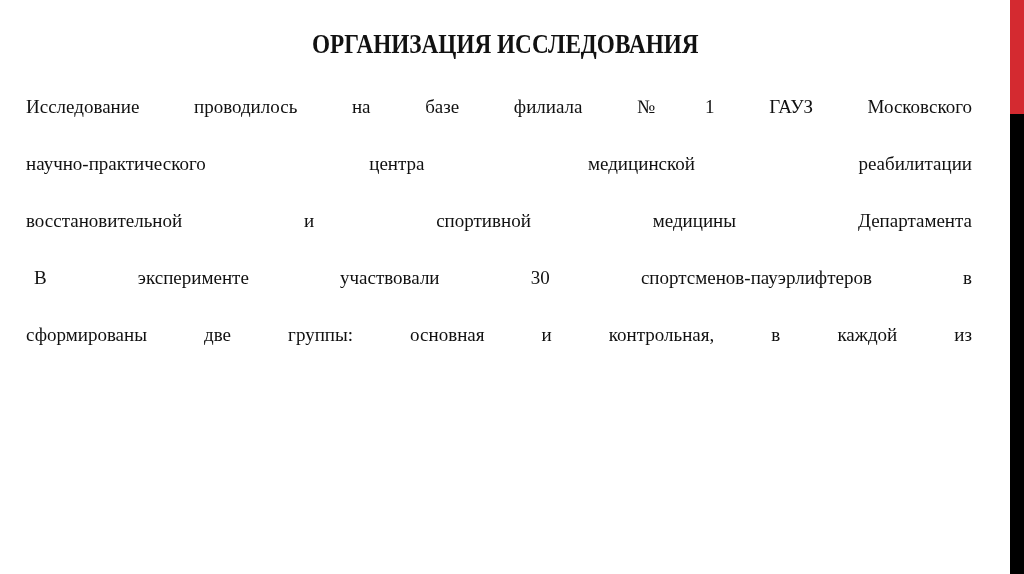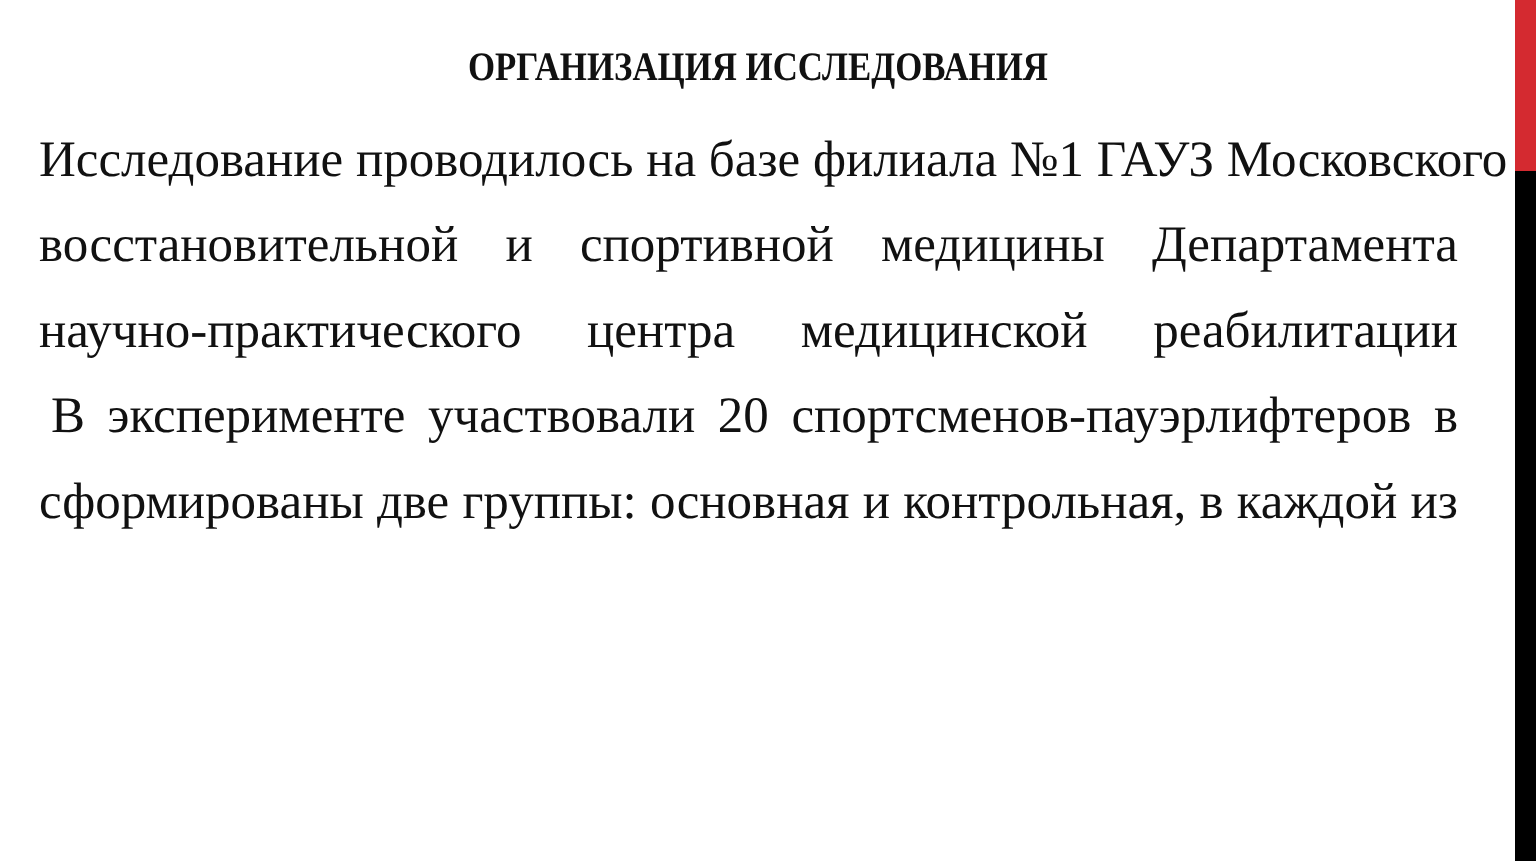--- a/index.html
+++ b/index.html
@@ -15,41 +15,41 @@
   .title {
     position: absolute; left: 0; top: 22px; width: 1010px;
     text-align: center; font-weight: bold; font-size: 27px;
     letter-spacing: 0px; transform: scaleX(0.86); transform-origin: 507px 0;
     line-height: 44px;
   }
   .body {
     position: absolute; left: 26px; top: 78px; width: 946px;
   }
   .line {
-    display: block; font-size: 34px; line-height: 57px; height: 57px;
+    display: block; font-size: 19px; line-height: 57px; height: 57px;
     white-space: nowrap;
   }
   .justify { text-align: justify; text-align-last: justify; }
   .left { text-align: left; }
   .indent { padding-left: 8px; }
 </style>
 </head>
 <body style="background: rgb(255, 255, 255); color: rgb(17, 17, 17);">
 
 <div class="slide">
   <div class="title">ОРГАНИЗАЦИЯ ИССЛЕДОВАНИЯ</div>
 
   <div class="body">
     <div>
       <span class="line justify">Исследование проводилось на базе филиала №1 ГАУЗ Московского</span>
+      <span class="line justify">научно-практического центра медицинской реабилитации</span>
       <span class="line justify">восстановительной и спортивной медицины Департамента</span>
-      <span class="line justify">научно-практического центра медицинской реабилитации</span>
     </div>
     <div>
-      <span class="line justify indent">В эксперименте участвовали 20 спортсменов-пауэрлифтеров в</span>
+      <span class="line justify indent">В эксперименте участвовали 30 спортсменов-пауэрлифтеров в</span>
       <span class="line justify">сформированы две группы: основная и контрольная, в каждой из</span>
     </div>
   </div>
 
   <div class="side-bar">
     <div class="red" style="background: rgb(212, 42, 48);"></div>
     <div class="black" style="background: rgb(0, 0, 0);"></div>
   </div>
 </div>
 

